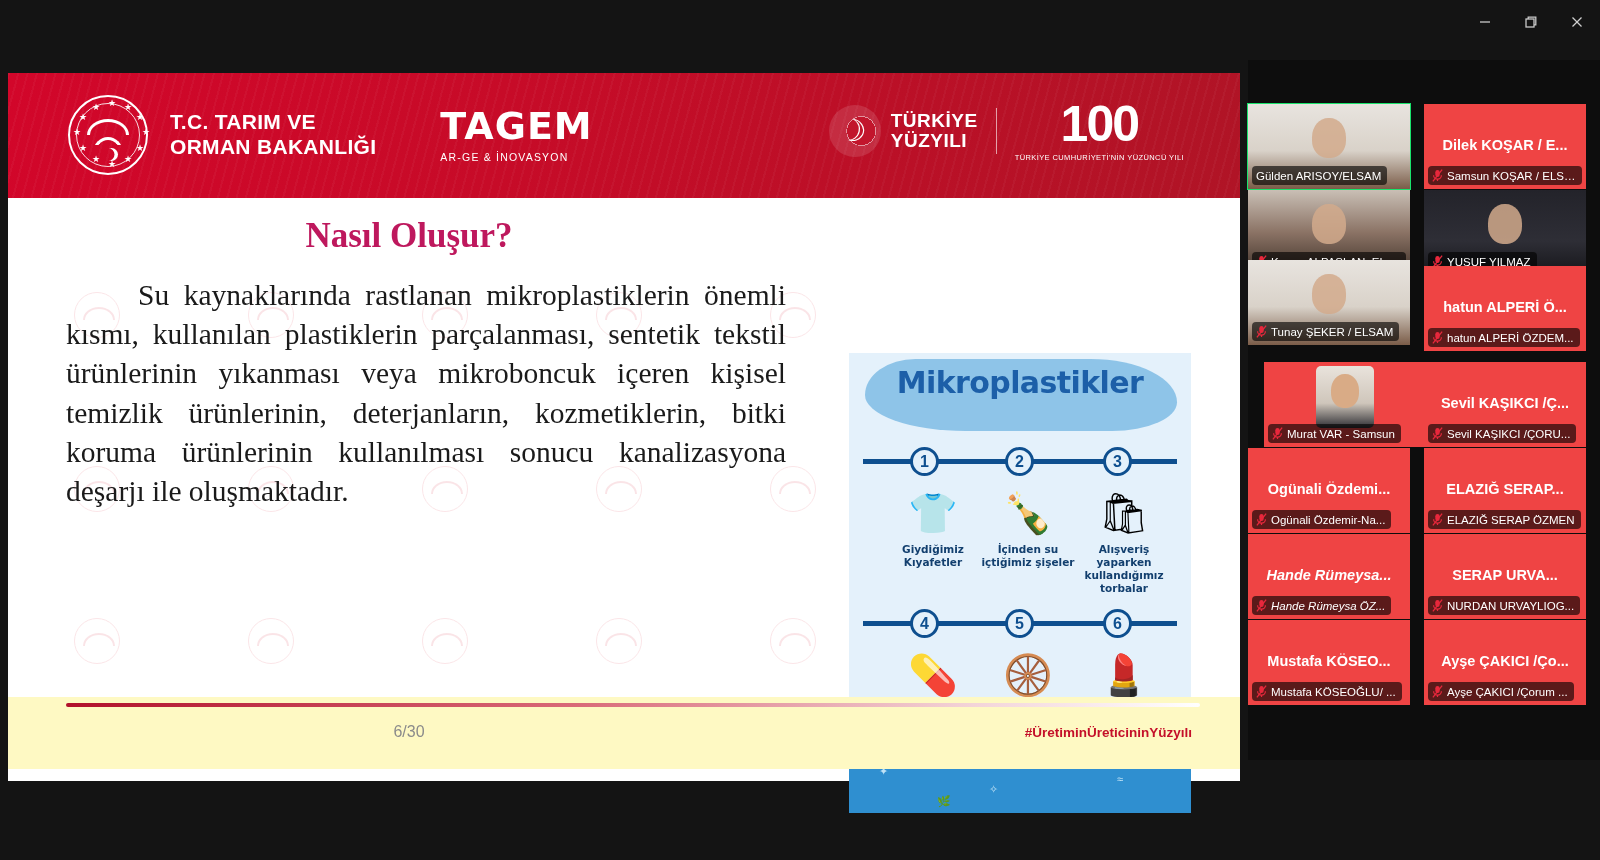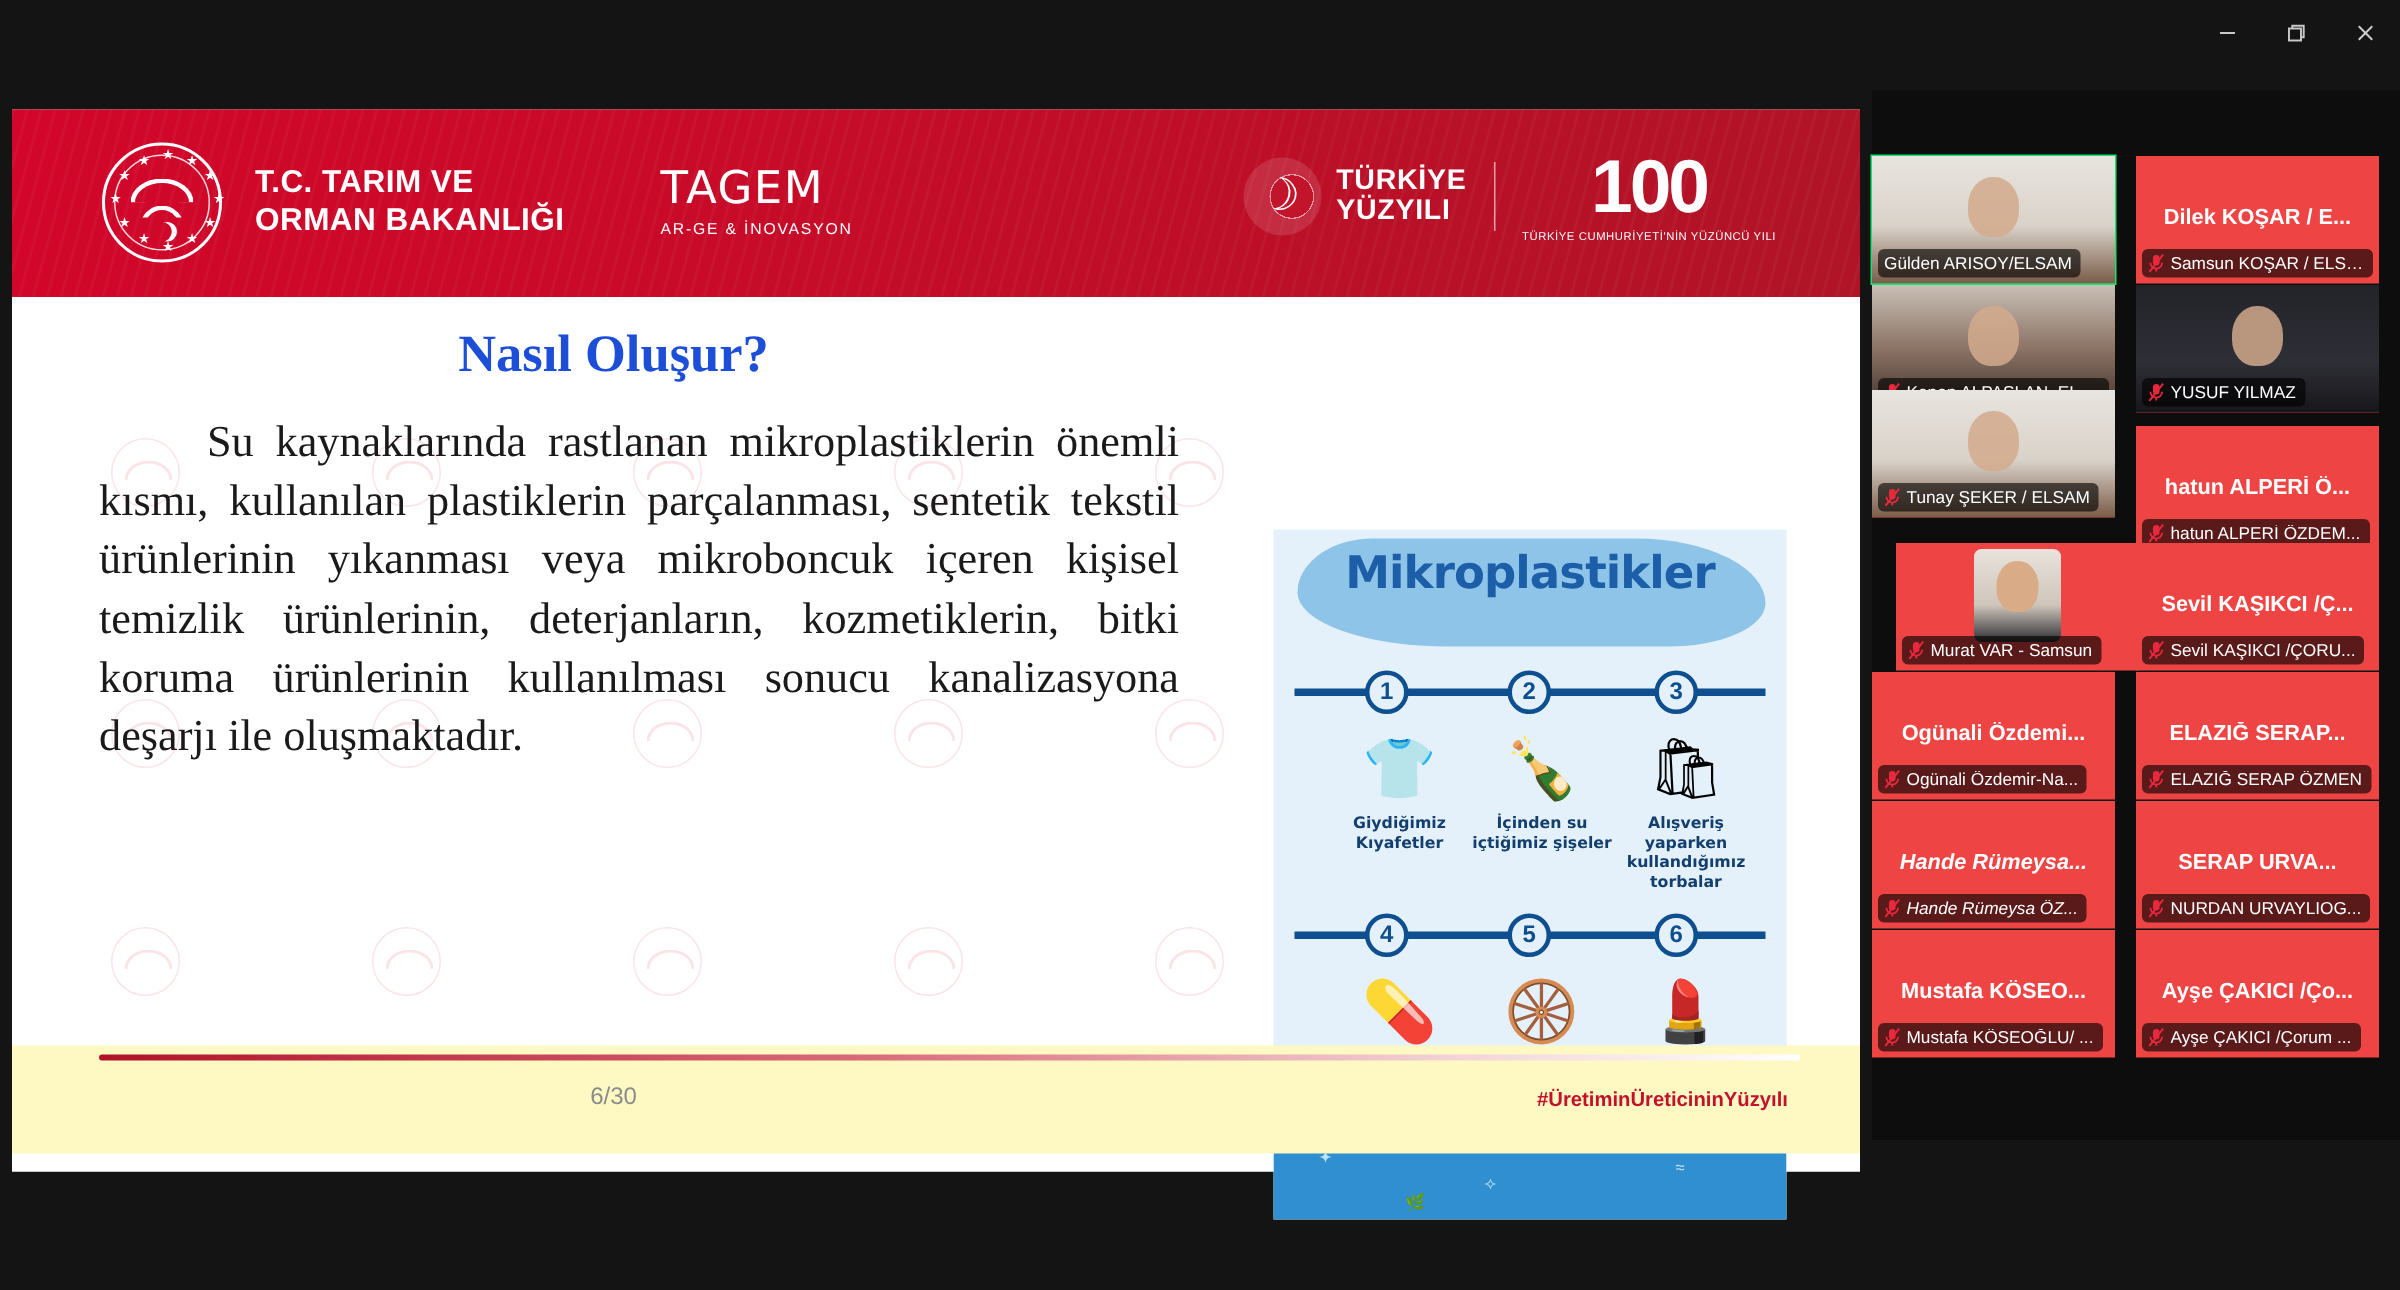--- a/index.html
+++ b/index.html
@@ -45,21 +45,21 @@
   .seal-inner span{
     display:block; border:3px solid #fff; border-bottom:none;
     border-radius:50% 50% 0 0 / 100% 100% 0 0; height:16px; margin:0 auto 2px;
   }
   .seal-inner span:nth-child(1){ width:42px; }
   .seal-inner span:nth-child(2){ width:30px; }
   .seal-moon{ position:absolute; left:50%; bottom:12px; transform:translateX(-50%);
     width:13px; height:13px; border-radius:50%; box-shadow: 3.5px 0 0 0 #fff; overflow:hidden;}
   .ministry { color: #fff; font-weight: bold; font-size: 21px; line-height: 1.18; letter-spacing: .3px; }
   .tagem { color:#fff; margin-left: 42px; }
-  .tagem .tg-word { font-size: 30px; font-weight: 400; letter-spacing: 1px; line-height:1; font-family:"DejaVu Sans", sans-serif;}
+  .tagem .tg-word { font-size: 38px; font-weight: 700; letter-spacing: 1px; line-height:1; font-family:"DejaVu Sans", sans-serif;}
   .tagem .tg-sub { font-size: 10.5px; letter-spacing: 1.2px; margin-top: 6px; }
 
   .brand-right { position: absolute; right: 56px; top: 28px; display:flex; align-items:center; gap:18px; z-index:2;}
   .ty-mark { display:flex; align-items:center; gap:10px; }
   .ty-circle{ width:52px; height:52px; border-radius:50%;
     background: radial-gradient(circle at 62% 50%, #c2152c 0 34%, rgba(255,255,255,.55) 34% 36%, rgba(255,255,255,.12) 36% 100%);
     position:relative; }
   .ty-circle::after{ content:"\263D"; position:absolute; left:46%; top:50%; transform:translate(-50%,-50%) rotate(12deg);
      color:#fff; font-size:30px; line-height:1; }
   .ty-text{ color:#fff; font-weight:800; font-size:19px; line-height:1.05; letter-spacing:.5px; }
@@ -69,21 +69,21 @@
   .ty-100 .small{ font-size:7.5px; letter-spacing:.4px; margin-top:4px; }
 
   
   .slide-body { position: relative; height: 583px; background:#fff; }
   .wm { position:absolute; inset:0; pointer-events:none; opacity:.10; }
   .wm i{ position:absolute; width:46px; height:46px; border-radius:50%; border:1px solid #d4001f; }
   .wm i::after{ content:""; position:absolute; left:8px; top:14px; width:28px; height:11px;
     border:2px solid #d4001f; border-bottom:none; border-radius:50% 50% 0 0/100% 100% 0 0; }
 
   .slide-title { position:absolute; left:0; right:430px; top:18px; text-align:center;
-     color:#1d4ed8; font-family:"Liberation Serif", serif; font-weight:bold; font-size:35px; }
+     color:#be185d; font-family:"Liberation Serif", serif; font-weight:bold; font-size:35px; }
   .slide-text { position:absolute; left:58px; top:78px; width:720px;
      font-family:"Liberation Serif", serif; font-size:29.5px; line-height:1.33;
      color:#1a1a1a; text-align:justify; text-indent:72px; }
 
   
   .info { position:absolute; left:841px; top:155px; width:342px; height:460px;
      background:#e4f1fb; overflow:hidden; }
   .info-blob{ position:absolute; left:16px; top:6px; width:312px; height:72px;
      background:#8ec4e8; border-radius:70px 120px 90px 140px / 50px 60px 40px 50px; }
   .info-title{ position:absolute; left:0; right:0; top:12px; text-align:center;
@@ -355,21 +355,21 @@
           <div class="namebar">
             <svg class="mic" viewBox="0 0 11 13">
               <rect x="3.3" y="1" width="4.4" height="7" rx="2.2" fill="#e8283c"></rect>
               <path d="M1.6 6.2a3.9 3.9 0 0 0 7.8 0" fill="none" stroke="#e8283c" stroke-width="1.2"></path>
               <line x1="5.5" y1="10" x2="5.5" y2="12" stroke="#e8283c" stroke-width="1.2"></line>
               <line x1="0.9" y1="12.3" x2="10.1" y2="0.7" stroke="#e8283c" stroke-width="1.3"></line>
             </svg>
             <span class="nm">Tunay ŞEKER / ELSAM</span>
           </div>
         </div>
-        <div class="tile" style="left: 176px; top: 180px;">
+        <div class="tile" style="left: 176px; top: 162px;">
           <div class="bigname">hatun ALPERİ Ö...</div>
           <div class="namebar">
             <svg class="mic" viewBox="0 0 11 13">
               <rect x="3.3" y="1" width="4.4" height="7" rx="2.2" fill="#e8283c"></rect>
               <path d="M1.6 6.2a3.9 3.9 0 0 0 7.8 0" fill="none" stroke="#e8283c" stroke-width="1.2"></path>
               <line x1="5.5" y1="10" x2="5.5" y2="12" stroke="#e8283c" stroke-width="1.2"></line>
               <line x1="0.9" y1="12.3" x2="10.1" y2="0.7" stroke="#e8283c" stroke-width="1.3"></line>
             </svg>
             <span class="nm">hatun ALPERİ ÖZDEM...</span>
           </div>

